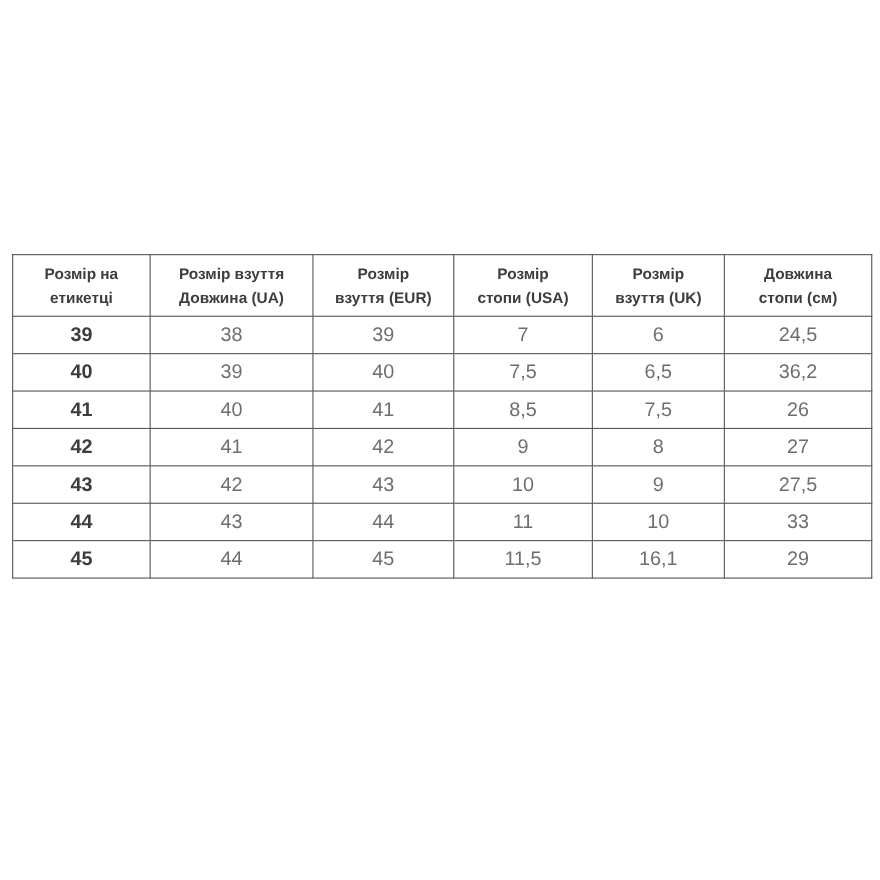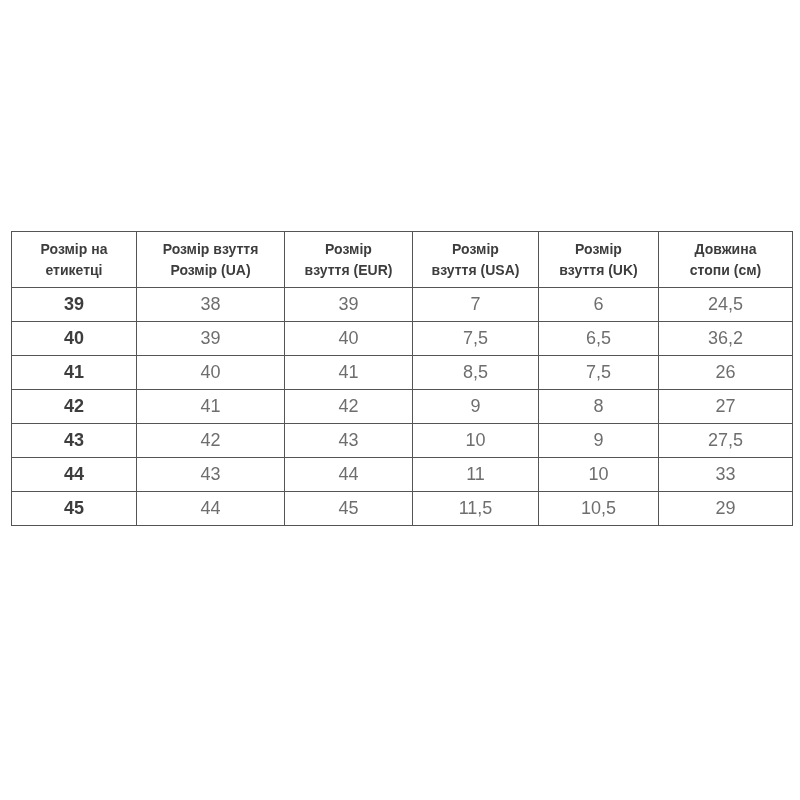--- a/index.html
+++ b/index.html
@@ -63,29 +63,29 @@
       <col style="width:134px">
     </colgroup>
     <thead>
       <tr>
         <th>
           <span>Розмір на</span>
           <span>етикетці</span>
         </th>
         <th>
           <span>Розмір взуття</span>
-          <span>Розмір (UA)</span>
+          <span>Довжина (UA)</span>
         </th>
         <th>
           <span>Розмір</span>
           <span>взуття (EUR)</span>
         </th>
         <th>
           <span>Розмір</span>
-          <span>взуття (USA)</span>
+          <span>стопи (USA)</span>
         </th>
         <th>
           <span>Розмір</span>
           <span>взуття (UK)</span>
         </th>
         <th>
           <span>Довжина</span>
           <span>стопи (см)</span>
         </th>
       </tr>
@@ -137,18 +137,18 @@
         <td>44</td>
         <td>11</td>
         <td>10</td>
         <td>33</td>
       </tr>
       <tr>
         <td class="label-col">45</td>
         <td>44</td>
         <td>45</td>
         <td>11,5</td>
-        <td>10,5</td>
+        <td>16,1</td>
         <td>29</td>
       </tr>
     </tbody>
   </table>
 </div>
 
 </body></html>

